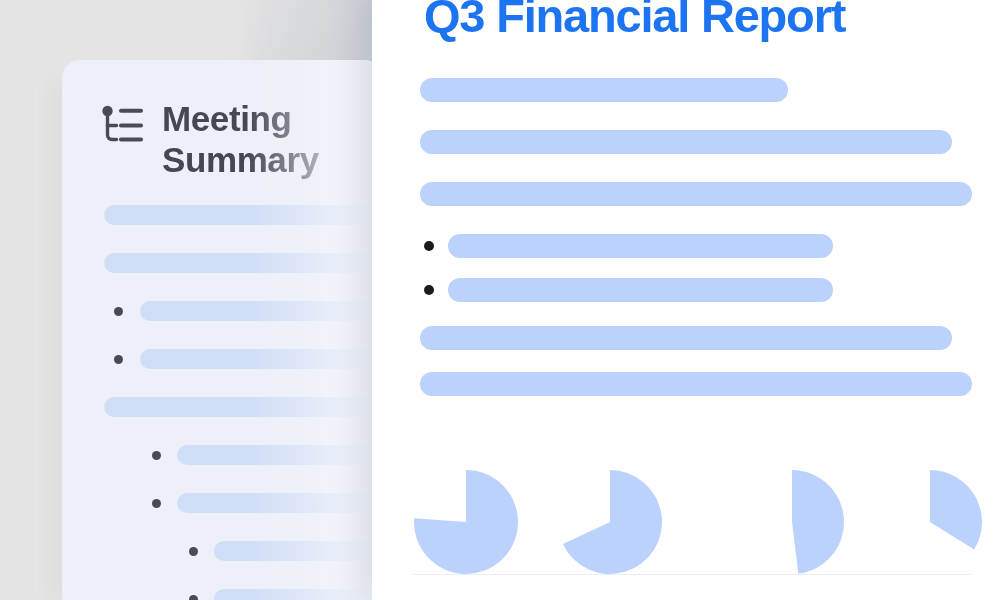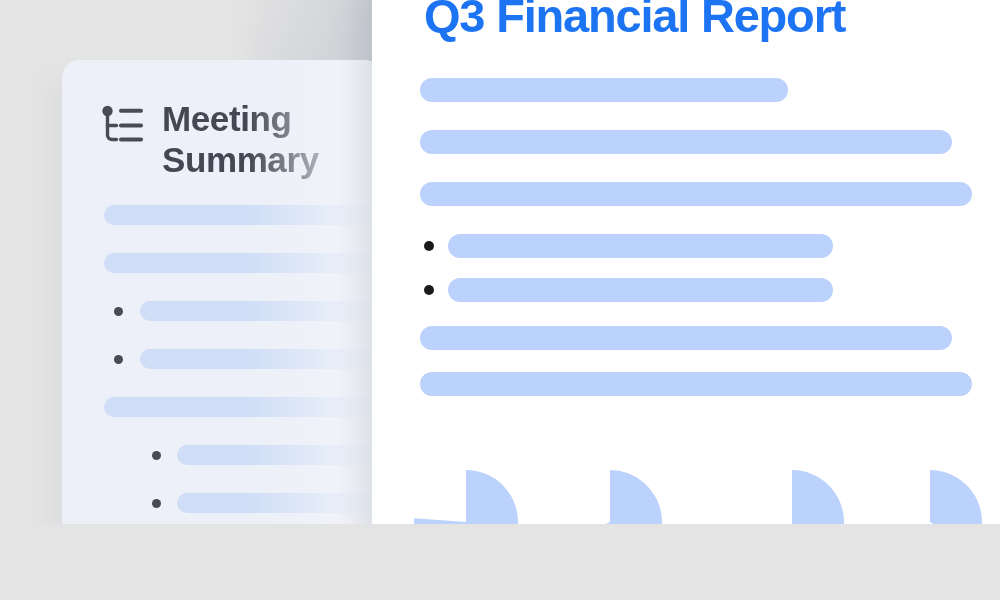--- a/index.html
+++ b/index.html
@@ -5,21 +5,21 @@
   * { margin:0; padding:0; box-sizing:border-box; }
   html, body {
     width:1000px; height:600px;
     overflow:hidden;
     font-family:"Liberation Sans", sans-serif;
     background:#e4e4e4;
   }
 
   #stage {
     position:relative;
-    width:1000px; height:524px;
+    width:1000px; height:600px;
     background:#e4e4e4;
     overflow:hidden;
   }
 
   
   .backdrop-shadow {
     position:absolute;
     left:250px; top:-40px;
     width:180px; height:240px;
     background:linear-gradient(115deg, rgba(160,165,180,0.00) 0%, rgba(150,158,178,0.28) 55%, rgba(150,158,178,0.05) 100%);

